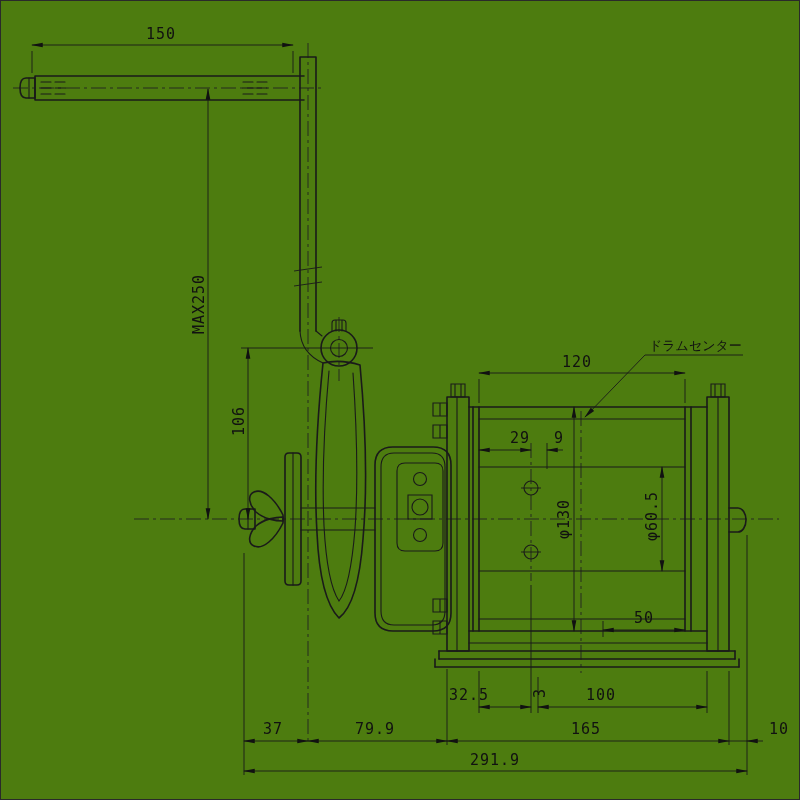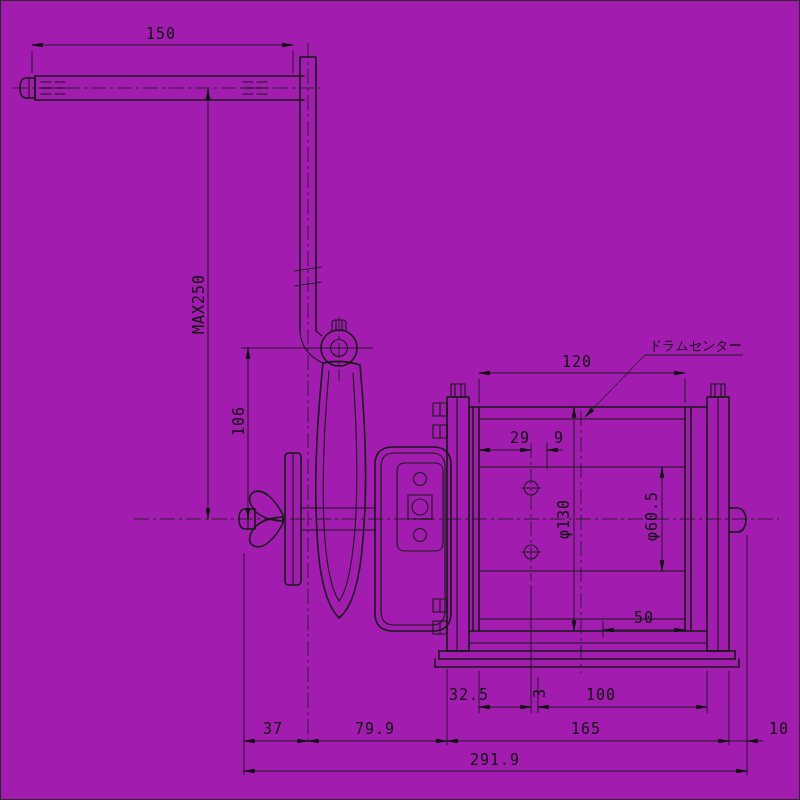--- a/index.html
+++ b/index.html
@@ -1,16 +1,16 @@
 <!DOCTYPE html>
 <html><head>
 <meta charset="utf-8">
 <style>
   html,body{margin:0;padding:0;background:#fff;}
-  #stage{position:relative;width:798px;height:798px;border:1px solid #2a2a2a;background:#a21caf;overflow:hidden;}
+  #stage{position:relative;width:798px;height:798px;border:1px solid #2a2a2a;background:#4d7c0f;overflow:hidden;}
   svg{display:block;}
   .b{stroke:#1a1a1a;stroke-width:1.6;fill:none;stroke-linecap:round;stroke-linejoin:round;}
   .b2{stroke:#1a1a1a;stroke-width:1.1;fill:none;stroke-linecap:round;}
   .t{stroke:#1a1a1a;stroke-width:0.9;fill:none;}
   .c{stroke:#222;stroke-width:0.9;fill:none;stroke-dasharray:15 4 3 4;}
   .dim{font:15px "DejaVu Sans Mono", monospace;fill:#111;letter-spacing:1px;}
   .lab{font:13px "DejaVu Sans", sans-serif;fill:#111;}
   .arr{fill:#111;}
 </style>
 </head>

